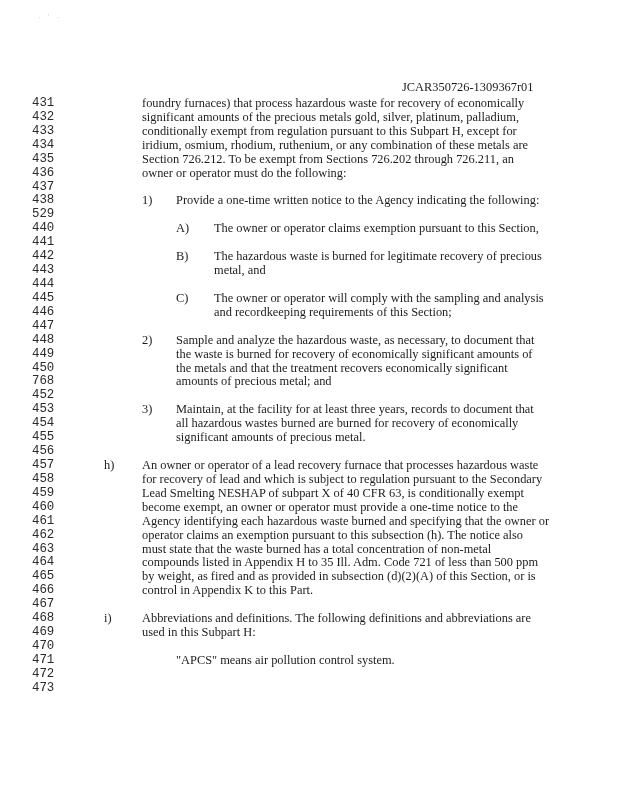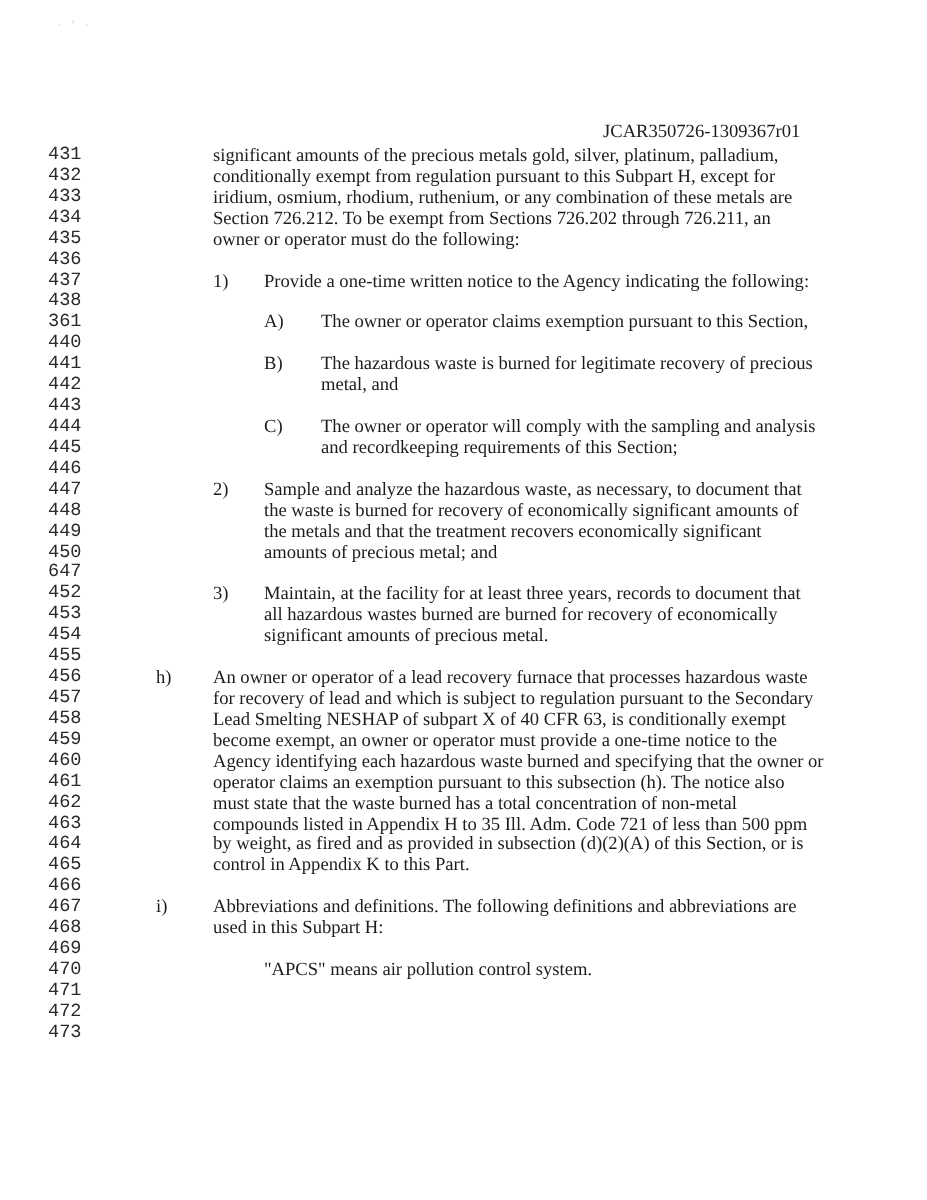--- a/index.html
+++ b/index.html
@@ -69,33 +69,33 @@
 
 <div class="line-numbers" id="line-numbers">
     <div>431</div>
     <div>432</div>
     <div>433</div>
     <div>434</div>
     <div>435</div>
     <div>436</div>
     <div>437</div>
     <div>438</div>
-    <div>361</div>
+    <div>529</div>
     <div>440</div>
     <div>441</div>
     <div>442</div>
     <div>443</div>
     <div>444</div>
     <div>445</div>
     <div>446</div>
     <div>447</div>
     <div>448</div>
     <div>449</div>
     <div>450</div>
-    <div>647</div>
+    <div>768</div>
     <div>452</div>
     <div>453</div>
     <div>454</div>
     <div>455</div>
     <div>456</div>
     <div>457</div>
     <div>458</div>
     <div>459</div>
     <div>460</div>
     <div>461</div>
@@ -110,20 +110,23 @@
     <div>470</div>
     <div>471</div>
     <div>472</div>
     <div>473</div>
   </div>
 
 <div class="body-text">
 
   <div>
     <div class="row">
+        <span class="t" style="left:142px">foundry furnaces) that process hazardous waste for recovery of economically</span>
+      </div>
+    <div class="row">
         <span class="t" style="left:142px">significant amounts of the precious metals gold, silver, platinum, palladium,</span>
       </div>
     <div class="row">
         <span class="t" style="left:142px">conditionally exempt from regulation pursuant to this Subpart H, except for</span>
       </div>
     <div class="row">
         <span class="t" style="left:142px">iridium, osmium, rhodium, ruthenium, or any combination of these metals are</span>
       </div>
     <div class="row">
         <span class="t" style="left:142px">Section 726.212.  To be exempt from Sections 726.202 through 726.211, an</span>

